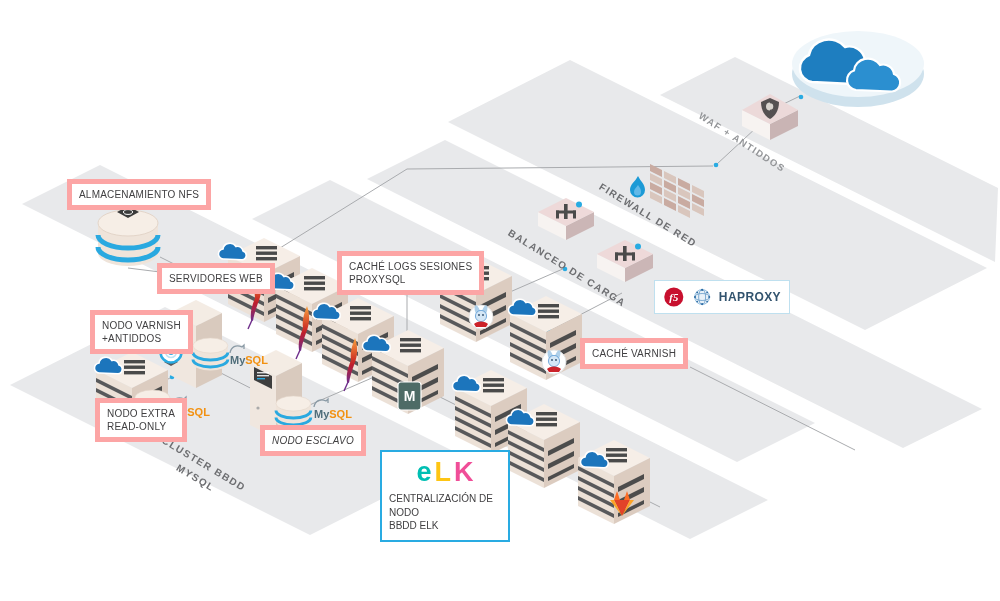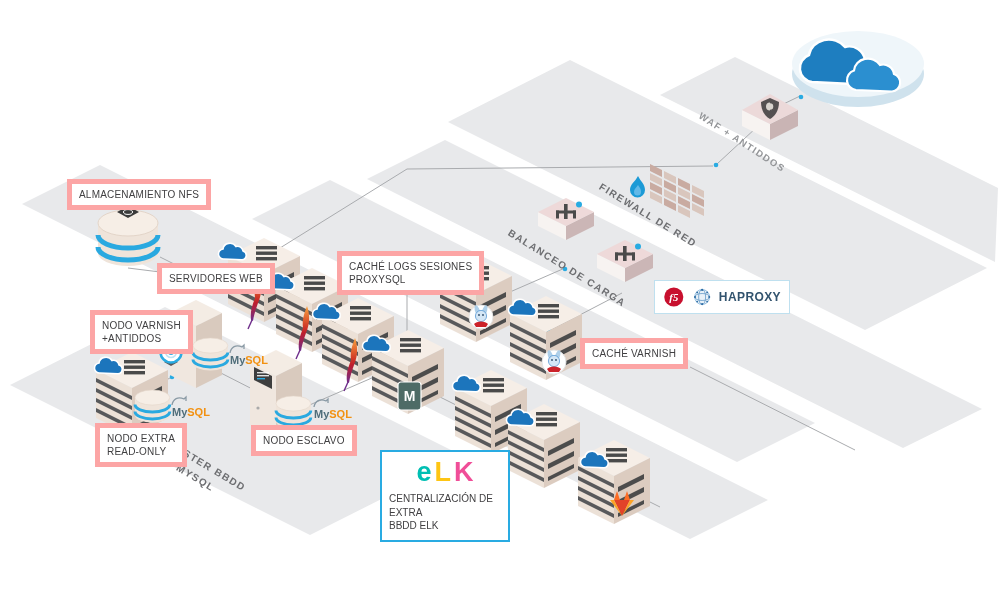--- a/index.html
+++ b/index.html
@@ -299,33 +299,33 @@
 <div class="lbl" style="left:157px;top:263px;">SERVIDORES WEB</div>
 <div class="lbl" style="left:337px;top:251px;">
   <div>CACHÉ LOGS SESIONES</div>
   <div>PROXYSQL</div>
 </div>
 <div class="lbl" style="left:580px;top:338px;">CACHÉ VARNISH</div>
 <div class="lbl" style="left:90px;top:310px;">
   <div>NODO VARNISH</div>
   <div>+ANTIDDOS</div>
 </div>
-<div class="lbl" style="left:95px;top:423px;">
+<div class="lbl" style="left:95px;top:398px;">
   <div>NODO EXTRA</div>
   <div>READ-ONLY</div>
 </div>
-<div class="lbl" style="left:251px;top:425px;">NODO ESCLAVO</div>
+<div class="lbl" style="left:260px;top:425px;font-style:italic;">NODO ESCLAVO</div>
 
 <div id="elk-box">
   <div id="elk-logo">
     <span class="e">e</span>
     <span class="l">L</span>
     <span class="k">K</span>
   </div>
-  <div class="t">CENTRALIZACIÓN DE EXTRA</div>
+  <div class="t">CENTRALIZACIÓN DE NODO</div>
   <div class="t">BBDD ELK</div>
 </div>
 
 <div id="lb-logos">
   <svg width="26" height="26" viewBox="0 0 26 26">
     <circle cx="13" cy="13" r="11.5" fill="#c8102e"></circle>
     <text x="13" y="18" text-anchor="middle" font-size="13" font-style="italic" font-weight="bold" fill="#ffffff" font-family="Liberation Serif, serif">f5</text>
   </svg>
   <svg width="22" height="22" viewBox="0 0 22 22">
     <circle cx="11" cy="11" r="9" fill="#e8f1f8" stroke="#88b6dc" stroke-width="1"></circle>

